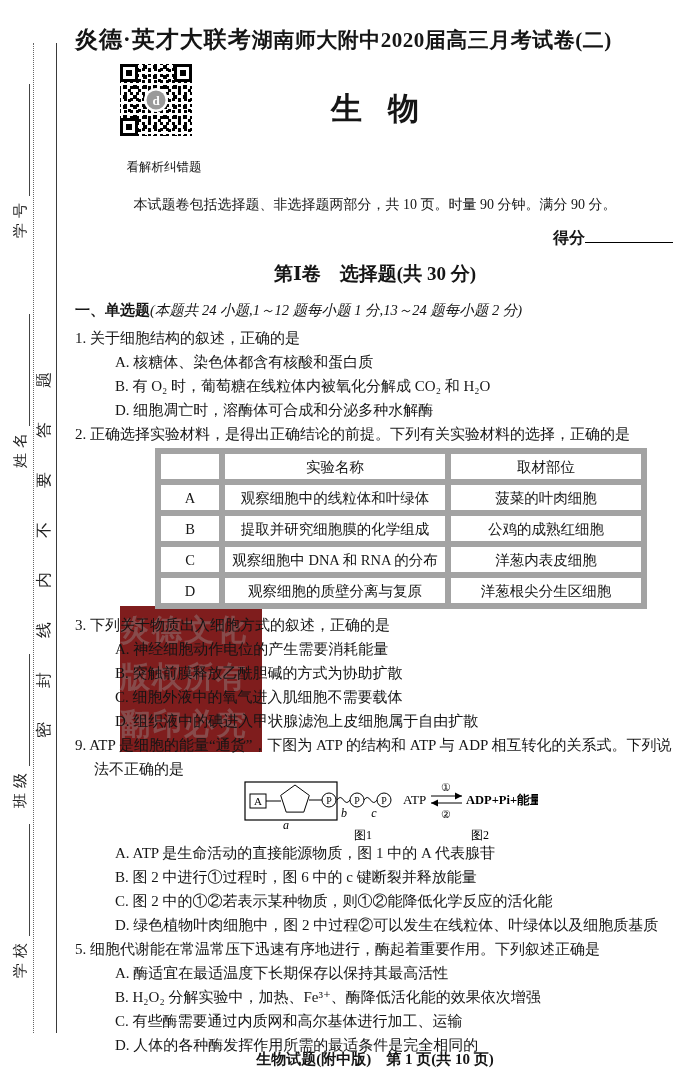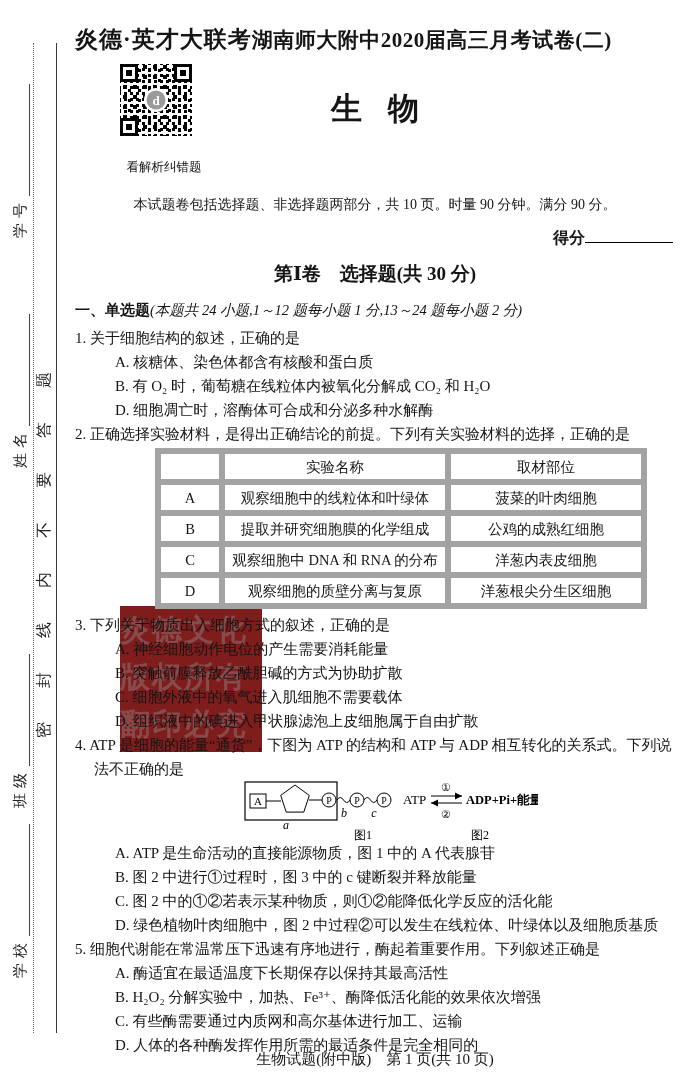--- a/index.html
+++ b/index.html
@@ -62,21 +62,21 @@
   }
   table.mat td,table.mat th{
     border:6px solid #a3a3a3;height:25px;padding:0 4px;font-weight:normal;
   }
   .col-k{width:50px;}
   .col-name{width:212px;}
   .col-part{width:182px;}
   .figure{position:relative;height:60px;margin-left:168px;}
   .footer{
     position:absolute;left:75px;top:1050px;width:600px;
-    text-align:center;font-size:15px;z-index:1;
+    text-align:center;font-size:15px;z-index:1;font-weight:bold;
   }
 </style>
 </head>
 <body>
 
 <div class="watermark">
   <div>炎德文化</div>
   <div>版权所有</div>
   <div>翻印必究</div>
 </div>
@@ -193,21 +193,21 @@
       </tr>
     </tbody>
       </table>
 
     <p class="q">3. 下列关于物质出入细胞方式的叙述，正确的是</p>
     <p class="q opt">A. 神经细胞动作电位的产生需要消耗能量</p>
     <p class="q opt">B. 突触前膜释放乙酰胆碱的方式为协助扩散</p>
     <p class="q opt">C. 细胞外液中的氧气进入肌细胞不需要载体</p>
     <p class="q opt">D. 组织液中的碘进入甲状腺滤泡上皮细胞属于自由扩散</p>
 
-    <p class="q">4. ATP 是细胞的能量“通货”，下图为 ATP 的结构和 ATP 与 ADP 相互转化的关系式。下列说法不正确的是</p>
+    <p class="q">9. ATP 是细胞的能量“通货”，下图为 ATP 的结构和 ATP 与 ADP 相互转化的关系式。下列说法不正确的是</p>
 
     <div class="figure">
       <svg width="295" height="60" font-family="&quot;Liberation Serif&quot;,&quot;DejaVu Serif&quot;,serif">
 
         <rect x="2" y="1" width="92" height="38" fill="none" stroke="#000" stroke-width="1.2"></rect>
         <rect x="7" y="13" width="16" height="14" fill="none" stroke="#000"></rect>
         <text x="15" y="24" text-anchor="middle" font-size="11">A</text>
         <line x1="23" y1="20" x2="38" y2="20" stroke="#000"></line>
         <polygon points="52,4 66.3,14.4 60.8,31.1 43.2,31.1 37.7,14.4" fill="none" stroke="#000"></polygon>
         <line x1="66" y1="19" x2="79" y2="19" stroke="#000"></line>
@@ -230,21 +230,21 @@
         <line x1="188" y1="22" x2="219" y2="22" stroke="#000"></line>
         <polygon points="188,22 195,18.5 195,25.5" fill="#000"></polygon>
         <text x="203" y="10" text-anchor="middle" font-size="11">①</text>
         <text x="203" y="37" text-anchor="middle" font-size="11">②</text>
         <text x="223" y="23" font-size="12.5" font-weight="bold">ADP+Pi+能量</text>
         <text x="237" y="58" text-anchor="middle" font-size="12">图2</text>
       </svg>
     </div>
 
     <p class="q opt">A. ATP 是生命活动的直接能源物质，图 1 中的 A 代表腺苷</p>
-    <p class="q opt">B. 图 2 中进行①过程时，图 3 中的 c 键断裂并释放能量</p>
+    <p class="q opt">B. 图 2 中进行①过程时，图 6 中的 c 键断裂并释放能量</p>
     <p class="q opt">C. 图 2 中的①②若表示某种物质，则①②能降低化学反应的活化能</p>
     <p class="q opt">D. 绿色植物叶肉细胞中，图 2 中过程②可以发生在线粒体、叶绿体以及细胞质基质</p>
 
     <p class="q">5. 细胞代谢能在常温常压下迅速有序地进行，酶起着重要作用。下列叙述正确是</p>
     <p class="q opt">A. 酶适宜在最适温度下长期保存以保持其最高活性</p>
     <p class="q opt">B. H₂O₂ 分解实验中，加热、Fe³⁺、酶降低活化能的效果依次增强</p>
     <p class="q opt">C. 有些酶需要通过内质网和高尔基体进行加工、运输</p>
     <p class="q opt">D. 人体的各种酶发挥作用所需的最适条件是完全相同的</p>
 
   </div>

